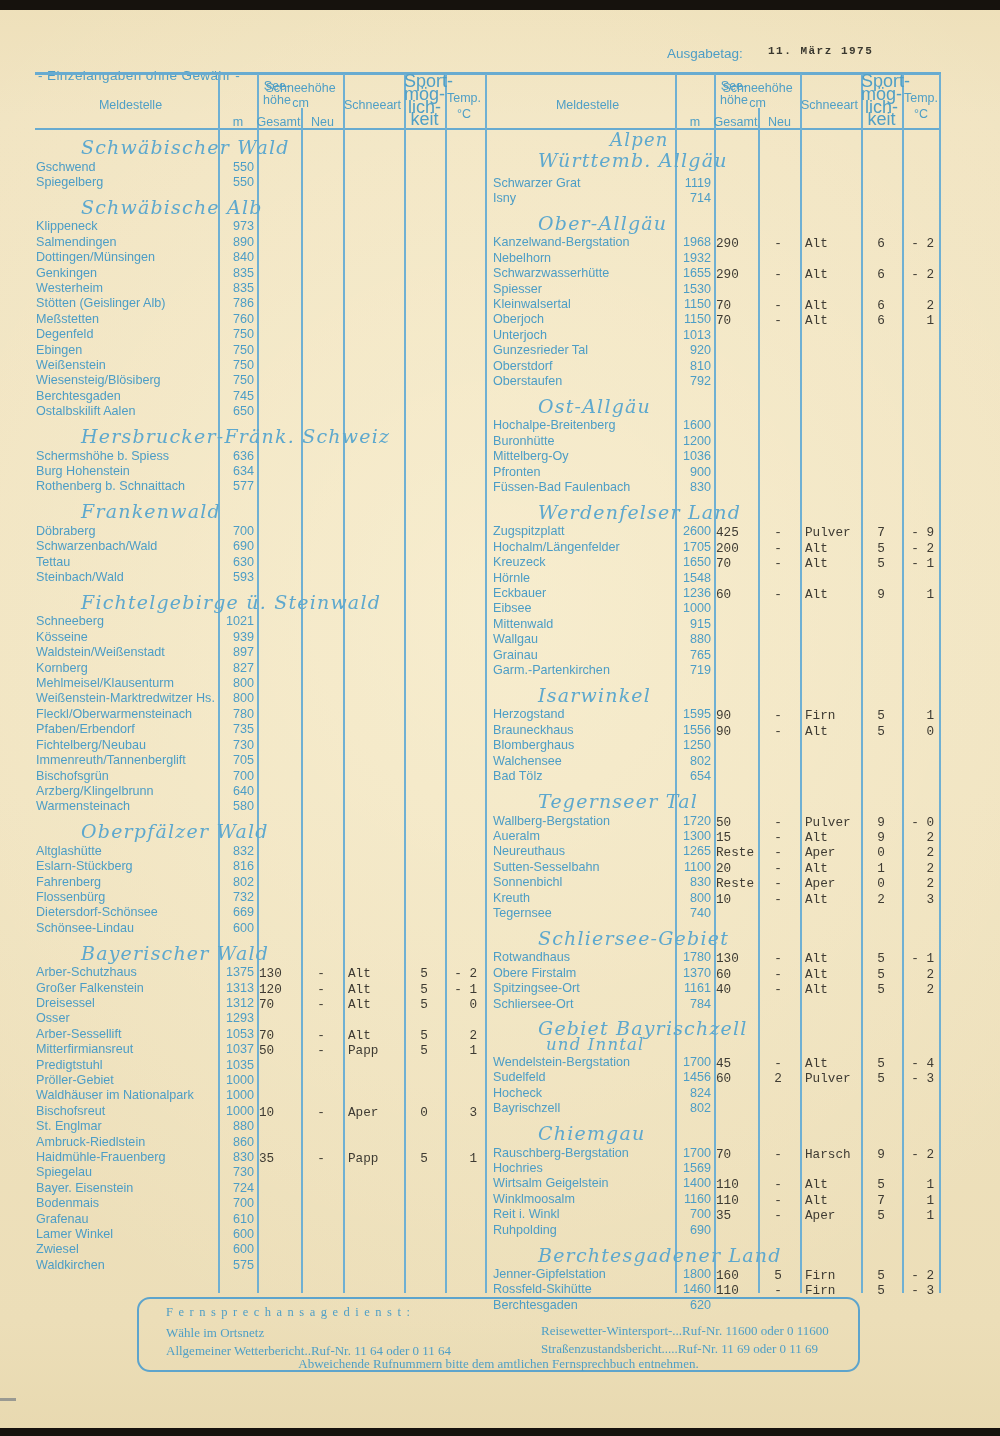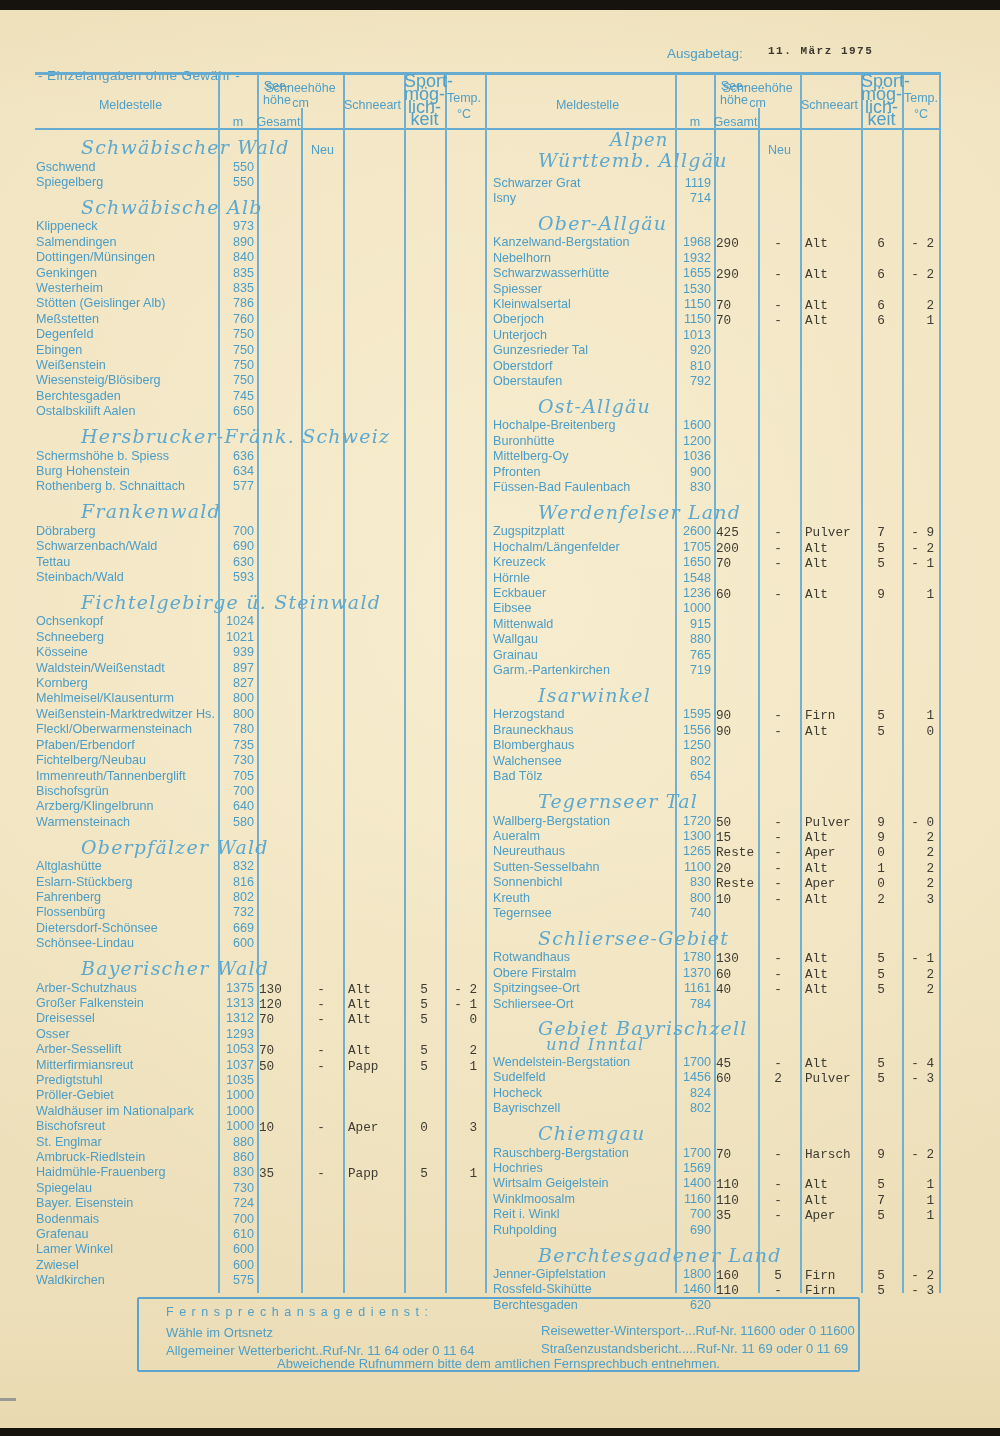--- a/index.html
+++ b/index.html
@@ -32,21 +32,21 @@
   .vline.l2{left:266px;top:34px;}
   .vline.l3{left:308px;}.vline.l4{left:369px;}.vline.l5{left:410px;}
   .vline.l6{left:auto;right:0;}
 
   .hcell{position:absolute;font-size:12.5px;color:#4f9fc6;}
   .h-meld{top:24px;left:4px;width:183px;text-align:center;}
   .h-see{top:5px;left:184px;width:38px;text-align:center;line-height:14px;padding-left:39px;}
   .h-m{top:41px;left:184px;width:38px;text-align:center;}
   .h-schnee{top:7px;left:223px;width:85px;text-align:center;line-height:14.5px;}
   .h-gesamt{top:41px;left:221px;width:45px;text-align:center;}
-  .h-neu{top:41px;left:267px;width:41px;text-align:center;margin-top:28px;}
+  .h-neu{top:41px;left:267px;width:41px;text-align:center;}
   .h-art{top:24px;left:309px;width:36px;text-align:center;}
   .h-sport{top:1px;left:369px;width:41px;text-align:center;line-height:12.8px;font-size:18px;}
   .h-temp{top:16px;left:409px;width:40px;text-align:center;line-height:16px;}
 
   .tbody{position:absolute;top:56px;left:0;right:0;}
   .sec-head{height:29px;box-sizing:border-box;padding:7px 0 0 46px;
     font-family:"DejaVu Serif",serif;font-style:italic;font-size:19px;line-height:21px;
     color:#5da8ce;letter-spacing:1.2px;white-space:nowrap;}
   .sec-head.tight{height:26px;padding-top:1px;}
   .top-head{height:19px;box-sizing:border-box;padding:1px 0 0 118px;
@@ -62,21 +62,21 @@
   .c-m{position:absolute;left:183px;width:36px;top:0.5px;text-align:right;}
   .typed{position:absolute;top:1.5px;font-family:"Liberation Mono",monospace;
     font-size:12.7px;color:#3e3b33;white-space:pre;}
   .c-gesamt{left:224px;width:37px;}
   .c-neu{left:268px;width:36px;text-align:center;}
   .c-art{left:313px;}
   .c-sport{left:370px;width:38px;text-align:center;}
   .c-temp{left:408px;width:34px;text-align:right;}
 
   #fbox{position:absolute;left:137px;top:1297px;width:719px;height:71px;
-    border:2.2px solid #5da4cc;border-radius:2px;}
+    border:2.2px solid #5da4cc;border-radius:13px;font-family:Liberation Serif, serif;}
   .ftext{position:absolute;font-size:13px;color:#4f9fc6;white-space:nowrap;}
   #ftitle{left:27px;top:6px;letter-spacing:5.5px;font-size:12.5px;}
   #fl1{left:27px;top:26px;}
   #fl2{left:27px;top:44px;}
   #fr1{left:402px;top:24px;}
   #fr2{left:402px;top:42px;}
   #fbottom{left:0;right:0;top:57px;text-align:center;}
 </style>
 </head>
 <body>
@@ -197,24 +197,20 @@
         </div>
         <div class="row">
           <span class="print c-name">Tettau</span>
           <span class="print c-m">630</span>
         </div>
         <div class="row">
           <span class="print c-name">Steinbach/Wald</span>
           <span class="print c-m">593</span>
         </div>
         <div class="sec-head">Fichtelgebirge ü. Steinwald</div>
-        <div class="row">
-          <span class="print c-name">Ochsenkopf</span>
-          <span class="print c-m">1024</span>
-        </div>
         <div class="row">
           <span class="print c-name">Schneeberg</span>
           <span class="print c-m">1021</span>
         </div>
         <div class="row">
           <span class="print c-name">Kösseine</span>
           <span class="print c-m">939</span>
         </div>
         <div class="row">
           <span class="print c-name">Waldstein/Weißenstadt</span>

